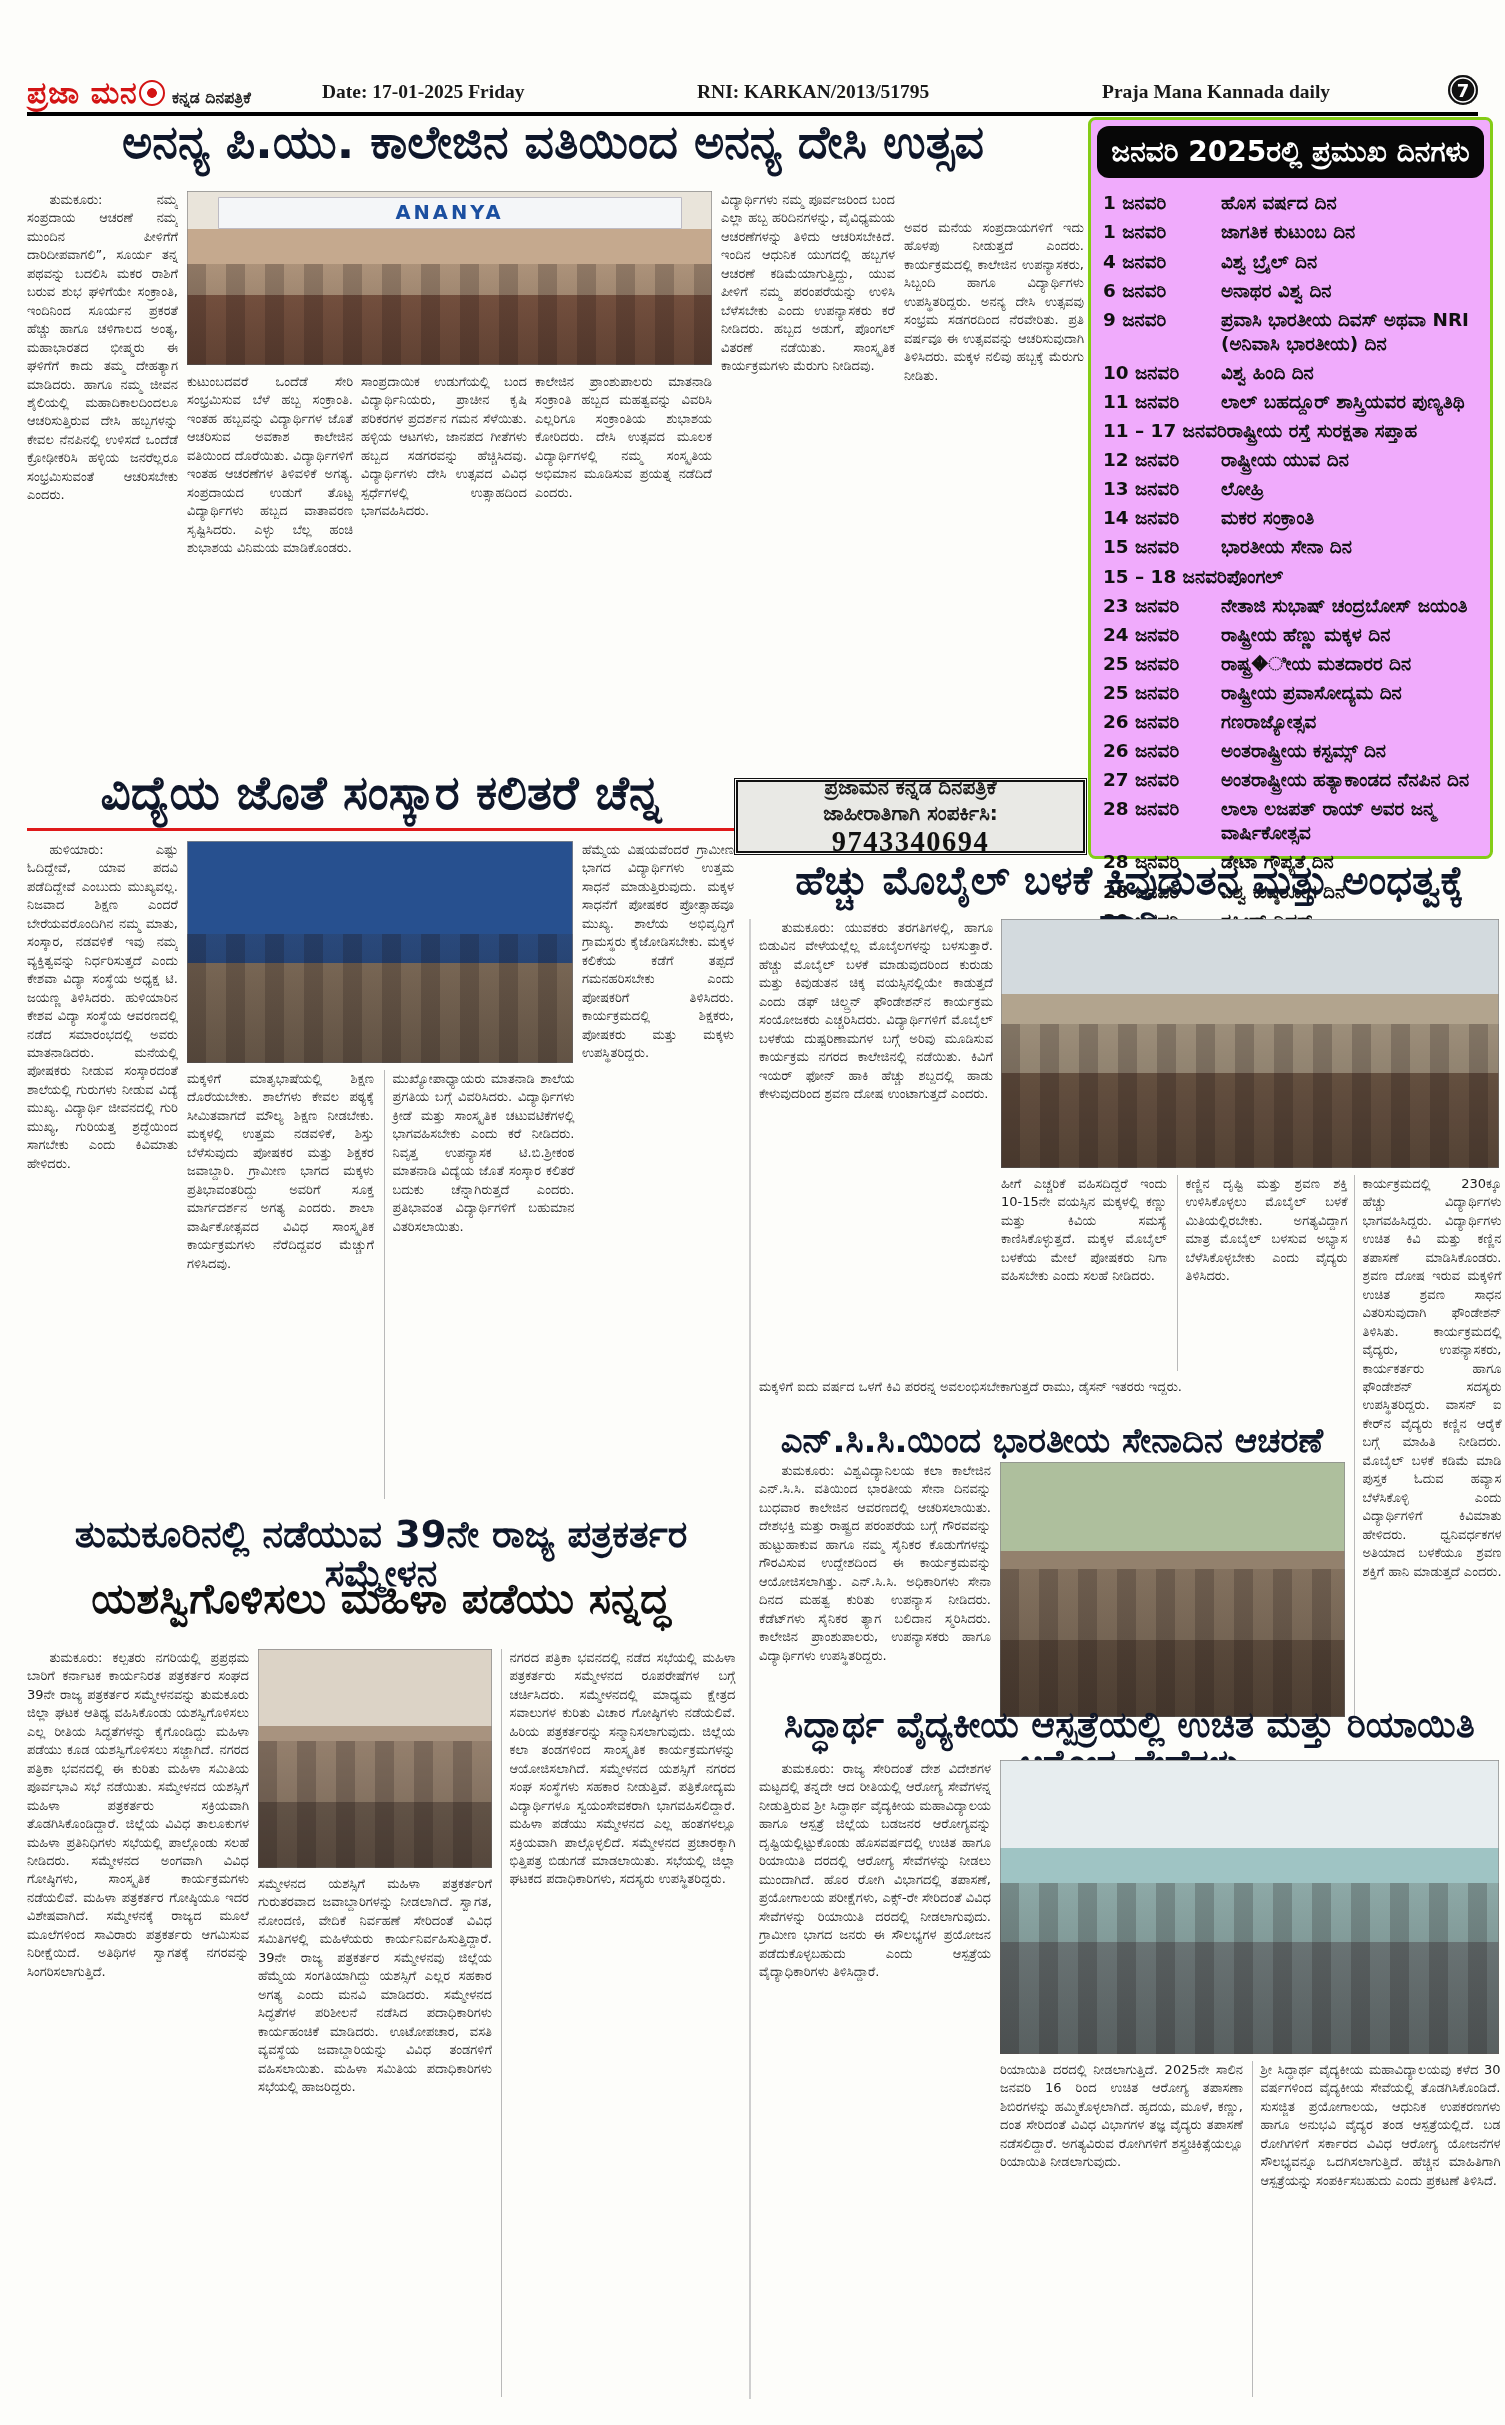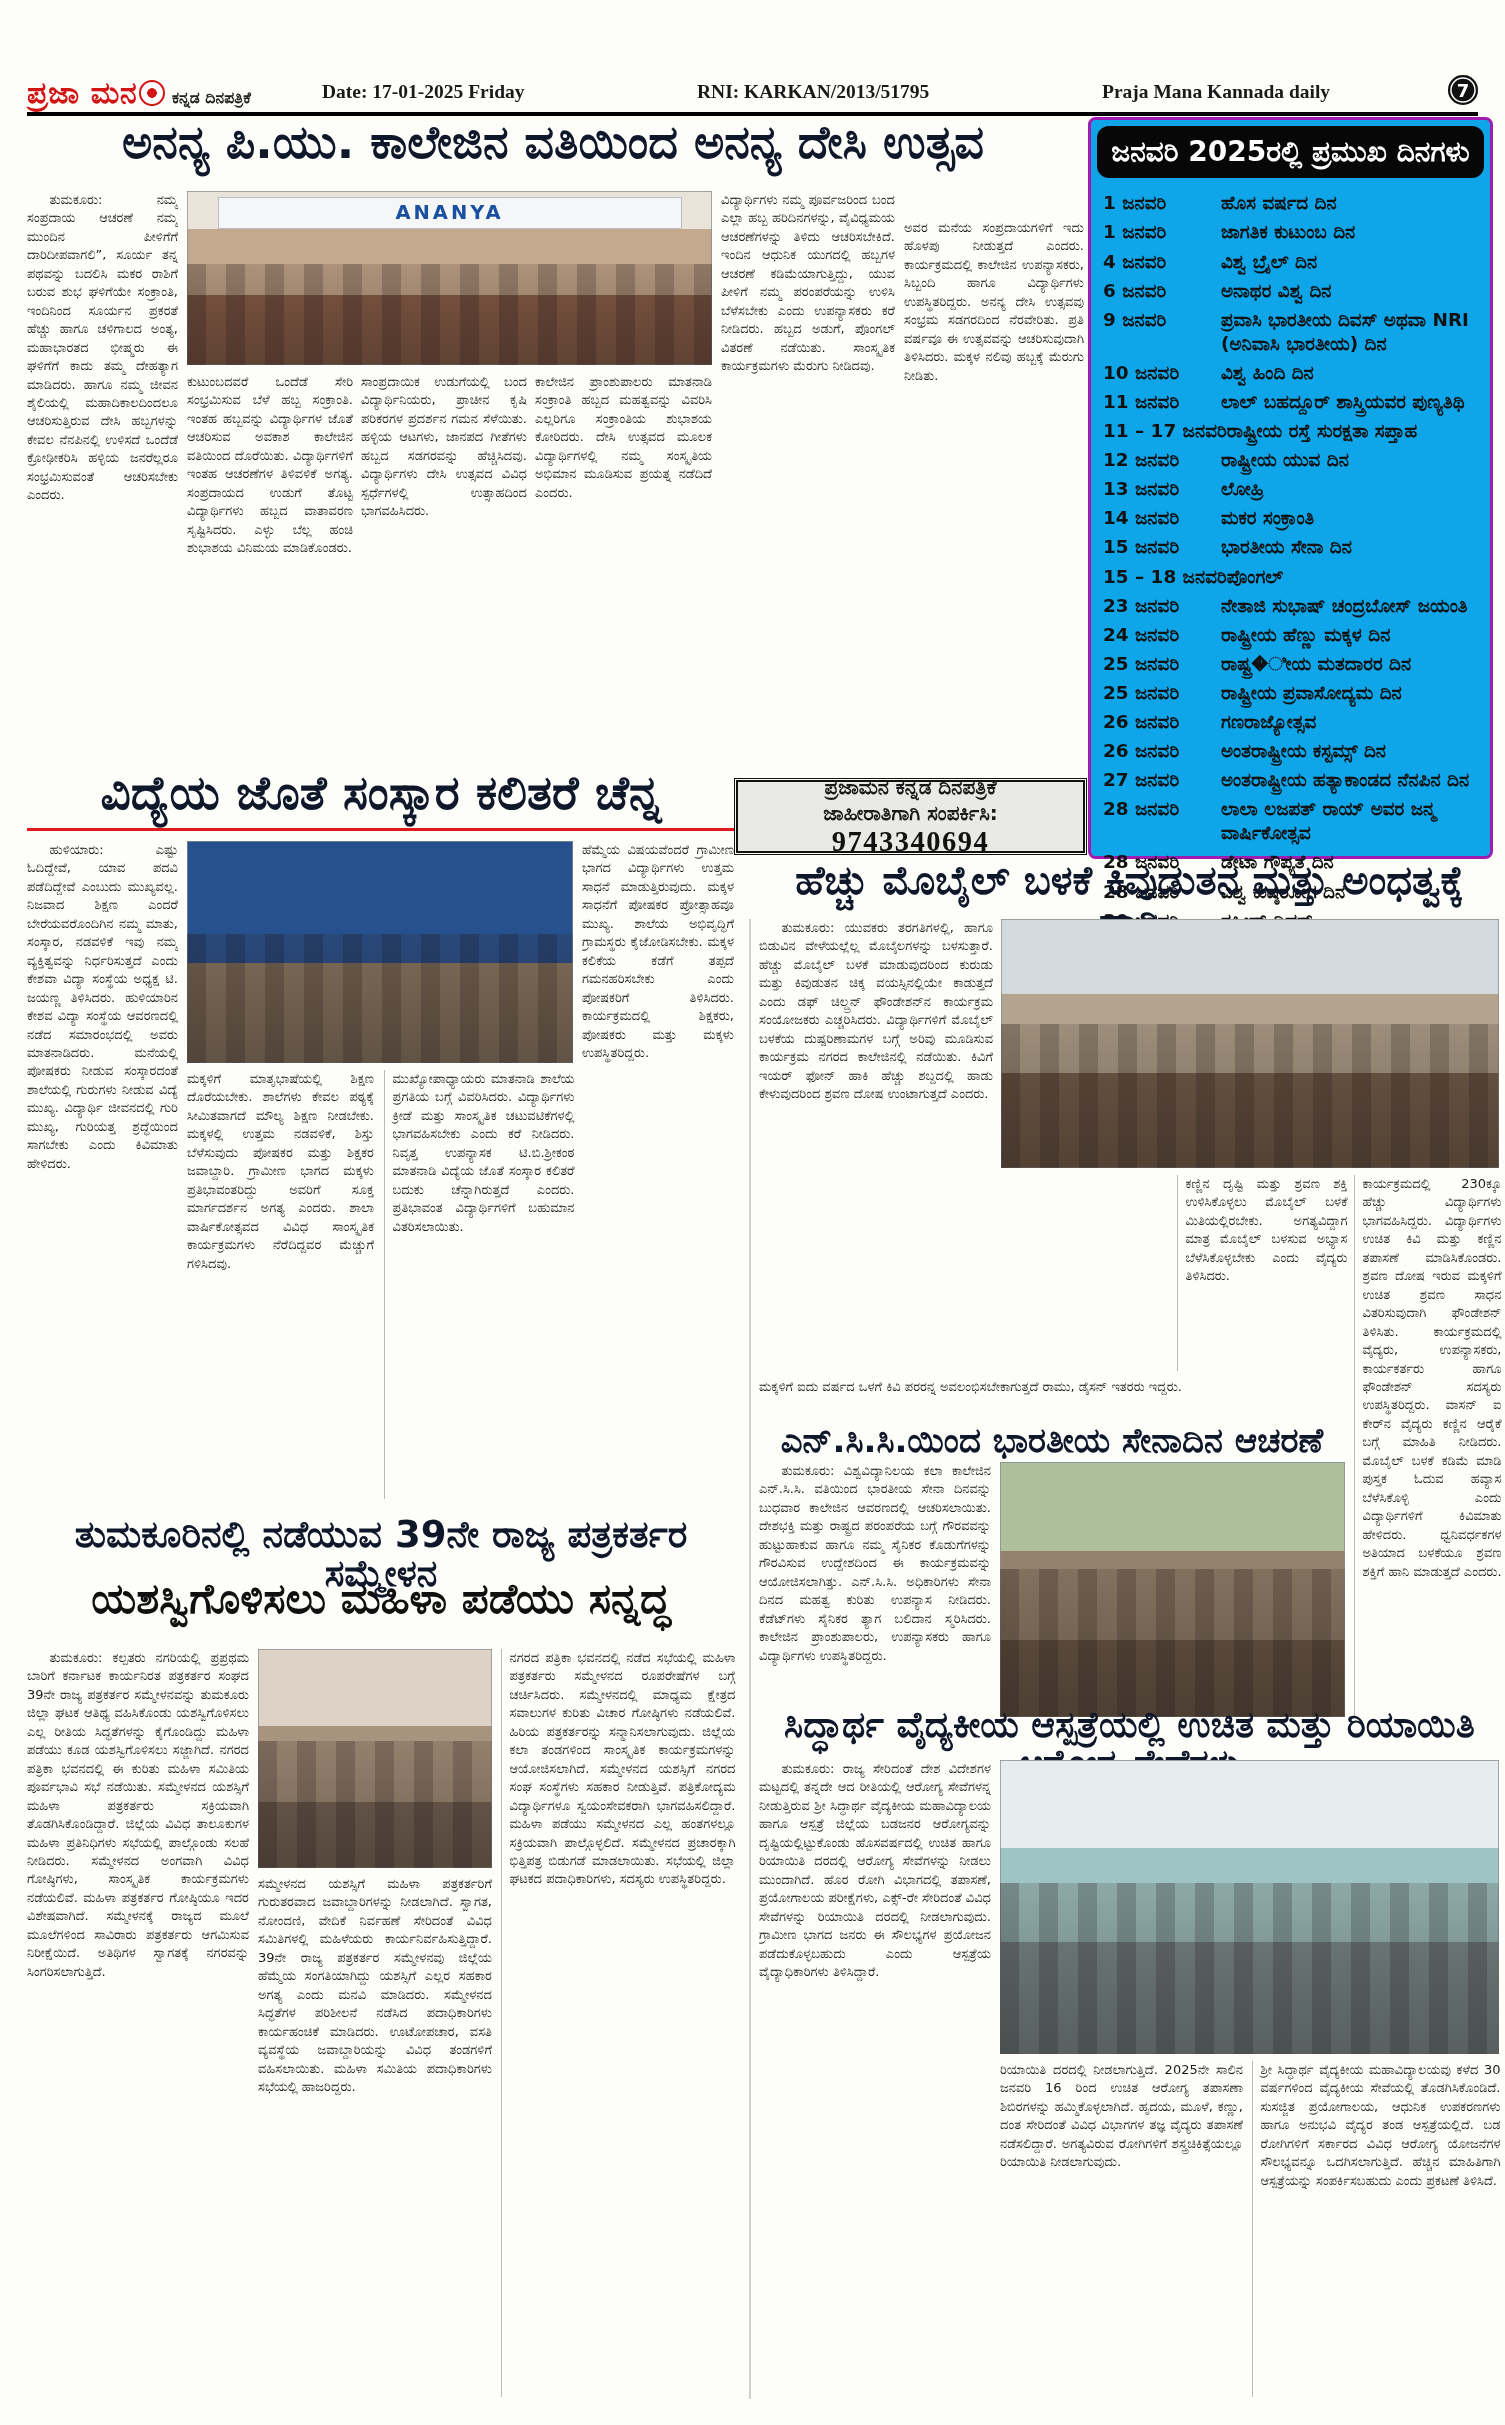--- a/index.html
+++ b/index.html
@@ -25,21 +25,21 @@
   .rule-l{border-left:0.7px solid #b9b9b9;padding-left:7.5px;}
   
   .photo{box-shadow:0 0 0 0.7px #8a8a8a inset;overflow:hidden;position:absolute;}
   .ph-people{position:absolute;left:0;right:0;bottom:0;height:58%;
      background:
        repeating-linear-gradient(90deg, rgba(40,25,20,.28) 0 19.5px, rgba(90,60,40,.10) 19.5px 39px),
        linear-gradient(180deg, rgba(0,0,0,.08), rgba(0,0,0,.30));}
   .banner{position:absolute;left:6%;right:6%;top:4%;height:17%;background:#f4f6f8;display:flex;align-items:center;justify-content:center;
           font-weight:800;color:#1b4fa0;letter-spacing:3px;font-size:19.5px;box-shadow:0 0 0 0.7px #aab;}
   
-  .sidebar{border:3px solid #a21caf;border-radius:7.5px;background:#0ea5e9;}
+  .sidebar{border:3px solid #84cc16;border-radius:7.5px;background:#f0abfc;}
   .sb-head{margin:6px;background:#070707;color:#fff;border-radius:12px;text-align:center;
            font-size:28px;font-weight:800;padding:10.5px 4.5px;line-height:1.1;}
   .sb-list{padding:7.5px 10.5px 4.5px 12px;}
   .sb-row{display:flex;margin-bottom:5.2px;font-size:18.4px;font-weight:600;color:#111;line-height:1.3;}
   .sb-date{min-width:118px;white-space:nowrap;font-weight:700;}
   .sb-label{flex:1;}
   
   .adbox{background:#e9e9e5;border:2.2px solid #111;outline:0.7px solid #111;outline-offset:1.5px;
          display:flex;flex-direction:column;align-items:center;justify-content:center;text-align:center;}
   .ad1{font-size:20px;font-weight:700;color:#1a1a1a;}
@@ -198,20 +198,21 @@
 
   <div class="abs vline" style="left:749px;top:919px;height:1480px;"></div>
 
   <div class="abs hl red" style="left:759px;top:859px;width:741px;font-size:40px;">ಹೆಚ್ಚು ಮೊಬೈಲ್ ಬಳಕೆ ಕಿವುಡುತನ ಮತ್ತು ಅಂಧತ್ವಕ್ಕೆ ದಾರಿ</div>
 
   <div class="photo" style="left:1001px;top:919px;width:498px;height:249px;background:linear-gradient(180deg,#d3dade 0 30%,#b2a48e 30% 62%,#77604e 62% 100%);">
     <div class="ph-people"></div>
   </div>
 
   <div class="col lead abs" style="left:759px;top:919px;width:234px;height:487px;">ತುಮಕೂರು: ಯುವಕರು ತರಗತಿಗಳಲ್ಲಿ, ಹಾಗೂ ಬಿಡುವಿನ ವೇಳೆಯಲ್ಲೆಲ್ಲ ಮೊಬೈಲಗಳನ್ನು ಬಳಸುತ್ತಾರೆ. ಹೆಚ್ಚು ಮೊಬೈಲ್ ಬಳಕೆ ಮಾಡುವುದರಿಂದ ಕುರುಡು ಮತ್ತು ಕಿವುಡುತನ ಚಿಕ್ಕ ವಯಸ್ಸಿನಲ್ಲಿಯೇ ಕಾಡುತ್ತದೆ ಎಂದು ಡಫ್ ಚಿಲ್ಡ್ರನ್ ಫೌಂಡೇಶನ್‌ನ ಕಾರ್ಯಕ್ರಮ ಸಂಯೋಜಕರು ಎಚ್ಚರಿಸಿದರು. ವಿದ್ಯಾರ್ಥಿಗಳಿಗೆ ಮೊಬೈಲ್ ಬಳಕೆಯ ದುಷ್ಪರಿಣಾಮಗಳ ಬಗ್ಗೆ ಅರಿವು ಮೂಡಿಸುವ ಕಾರ್ಯಕ್ರಮ ನಗರದ ಕಾಲೇಜಿನಲ್ಲಿ ನಡೆಯಿತು. ಕಿವಿಗೆ ಇಯರ್ ಫೋನ್ ಹಾಕಿ ಹೆಚ್ಚು ಶಬ್ದದಲ್ಲಿ ಹಾಡು ಕೇಳುವುದರಿಂದ ಶ್ರವಣ ದೋಷ ಉಂಟಾಗುತ್ತದೆ ಎಂದರು.</div>
+  <div class="col abs" style="left:1001px;top:1175px;width:166px;height:196px;">ಹೀಗೆ ಎಚ್ಚರಿಕೆ ವಹಿಸದಿದ್ದರೆ ಇಂದು 10-15ನೇ ವಯಸ್ಸಿನ ಮಕ್ಕಳಲ್ಲಿ ಕಣ್ಣು ಮತ್ತು ಕಿವಿಯ ಸಮಸ್ಯೆ ಕಾಣಿಸಿಕೊಳ್ಳುತ್ತದೆ. ಮಕ್ಕಳ ಮೊಬೈಲ್ ಬಳಕೆಯ ಮೇಲೆ ಪೋಷಕರು ನಿಗಾ ವಹಿಸಬೇಕು ಎಂದು ಸಲಹೆ ನೀಡಿದರು.</div>
   <div class="col abs" style="left:759px;top:1378px;width:586px;height:30px;">ಮಕ್ಕಳಿಗೆ ಐದು ವರ್ಷದ ಒಳಗೆ ಕಿವಿ ಪರರನ್ನ ಅವಲಂಭಿಸಬೇಕಾಗುತ್ತದೆ ರಾಮು, ಡೈಸನ್ ಇತರರು ಇದ್ದರು.</div>
   <div class="col abs rule-l" style="left:1177px;top:1175px;width:162px;height:196px;">ಕಣ್ಣಿನ ದೃಷ್ಟಿ ಮತ್ತು ಶ್ರವಣ ಶಕ್ತಿ ಉಳಿಸಿಕೊಳ್ಳಲು ಮೊಬೈಲ್ ಬಳಕೆ ಮಿತಿಯಲ್ಲಿರಬೇಕು. ಅಗತ್ಯವಿದ್ದಾಗ ಮಾತ್ರ ಮೊಬೈಲ್ ಬಳಸುವ ಅಭ್ಯಾಸ ಬೆಳೆಸಿಕೊಳ್ಳಬೇಕು ಎಂದು ವೈದ್ಯರು ತಿಳಿಸಿದರು.</div>
   <div class="col abs rule-l" style="left:1354px;top:1175px;width:139px;height:541px;">ಕಾರ್ಯಕ್ರಮದಲ್ಲಿ 230ಕ್ಕೂ ಹೆಚ್ಚು ವಿದ್ಯಾರ್ಥಿಗಳು ಭಾಗವಹಿಸಿದ್ದರು. ವಿದ್ಯಾರ್ಥಿಗಳು ಉಚಿತ ಕಿವಿ ಮತ್ತು ಕಣ್ಣಿನ ತಪಾಸಣೆ ಮಾಡಿಸಿಕೊಂಡರು. ಶ್ರವಣ ದೋಷ ಇರುವ ಮಕ್ಕಳಿಗೆ ಉಚಿತ ಶ್ರವಣ ಸಾಧನ ವಿತರಿಸುವುದಾಗಿ ಫೌಂಡೇಶನ್ ತಿಳಿಸಿತು. ಕಾರ್ಯಕ್ರಮದಲ್ಲಿ ವೈದ್ಯರು, ಉಪನ್ಯಾಸಕರು, ಕಾರ್ಯಕರ್ತರು ಹಾಗೂ ಫೌಂಡೇಶನ್ ಸದಸ್ಯರು ಉಪಸ್ಥಿತರಿದ್ದರು. ವಾಸನ್ ಐ ಕೇರ್‌ನ ವೈದ್ಯರು ಕಣ್ಣಿನ ಆರೈಕೆ ಬಗ್ಗೆ ಮಾಹಿತಿ ನೀಡಿದರು. ಮೊಬೈಲ್ ಬಳಕೆ ಕಡಿಮೆ ಮಾಡಿ ಪುಸ್ತಕ ಓದುವ ಹವ್ಯಾಸ ಬೆಳೆಸಿಕೊಳ್ಳಿ ಎಂದು ವಿದ್ಯಾರ್ಥಿಗಳಿಗೆ ಕಿವಿಮಾತು ಹೇಳಿದರು. ಧ್ವನಿವರ್ಧಕಗಳ ಅತಿಯಾದ ಬಳಕೆಯೂ ಶ್ರವಣ ಶಕ್ತಿಗೆ ಹಾನಿ ಮಾಡುತ್ತದೆ ಎಂದರು.</div>
 
   <div class="abs hl red" style="left:759px;top:1411px;width:586px;font-size:34px;margin-top:12px;">ಎನ್.ಸಿ.ಸಿ.ಯಿಂದ ಭಾರತೀಯ ಸೇನಾದಿನ ಆಚರಣೆ</div>
 
   <div class="photo" style="left:1000px;top:1462px;width:345px;height:255px;background:linear-gradient(180deg,#aebf9d 0 35%,#93816d 35% 70%,#6d5b4b 70% 100%);">
     <div class="ph-people"></div>
   </div>
 

